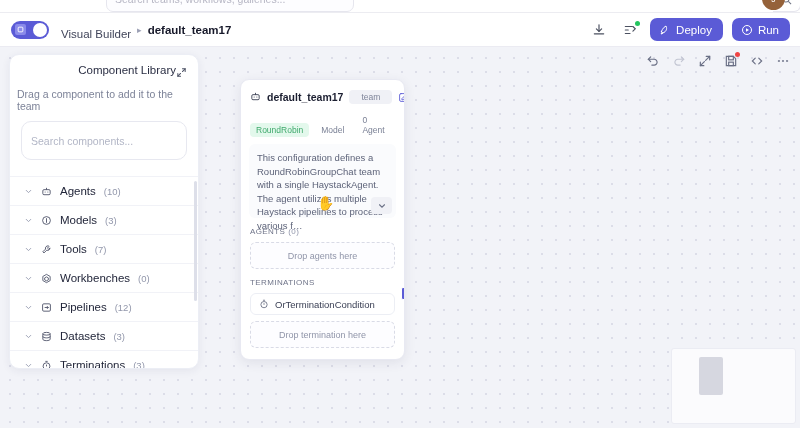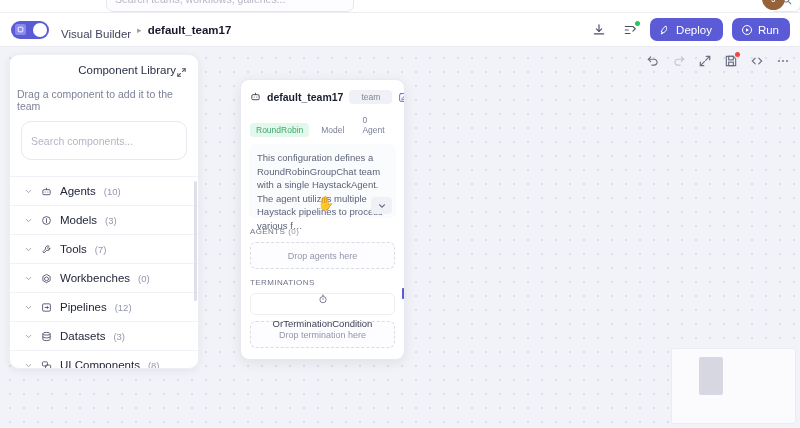--- a/index.html
+++ b/index.html
@@ -205,23 +205,23 @@
   .dropzone {
     margin: 6px 9px 0 9px; height: 27px;
     border: 1px dashed #d9dbe6; border-radius: 6px;
     display: flex; align-items: center; justify-content: center;
     font-size: 9px; color: #9095a9;
     background: #fdfdff;
   }
   .term-item {
     margin: 6px 9px 0 9px; height: 22px;
     border: 1px solid #eceef4; border-radius: 6px;
-    display: flex; align-items: center; gap: 14px;
+    display: flex; align-items: center; gap: 6px;
     padding: 0 8px; background: #fff;
-    font-size: 9.5px; color: #3b4055; flex-direction: column;
+    font-size: 9.5px; color: #3b4055;
   }
   .term-item .tico { color: #5d6379; display: flex; }
   .node-pad-b { height: 11px; }
   .conn-handle {
     position: absolute; right: -4px; top: 207px;
     width: 7px; height: 13px; border-radius: 2px;
     background: #5b5bd6;
     border: 1px solid #ffffff;
   }
 
@@ -458,35 +458,20 @@
             <svg width="11" height="11" viewBox="0 0 24 24" fill="none" stroke="currentColor" stroke-width="1.9">
               <ellipse cx="12" cy="6" rx="8" ry="3"></ellipse>
               <path d="M4 6v12c0 1.7 3.6 3 8 3s8-1.3 8-3V6"></path>
               <path d="M4 12c0 1.7 3.6 3 8 3s8-1.3 8-3"></path>
             </svg>
           </span>
         <span class="cname">Datasets</span>
         <span class="ccount">(3)</span>
       </div>
 
-      <div class="cat">
-        <span class="chev">
-            <svg width="9" height="9" viewBox="0 0 24 24" fill="none" stroke="currentColor" stroke-width="2.6" stroke-linecap="round">
-              <path d="M6 9l6 6 6-6"></path>
-            </svg>
-          </span>
-        <span class="cico">
-            <svg width="11" height="11" viewBox="0 0 24 24" fill="none" stroke="currentColor" stroke-width="1.8">
-              <rect x="3" y="4" width="11" height="9" rx="2"></rect>
-              <rect x="10" y="11" width="11" height="9" rx="2"></rect>
-            </svg>
-          </span>
-        <span class="cname">UI Components</span>
-        <span class="ccount">(8)</span>
-      </div>
 
       <div class="cat">
         <span class="chev">
             <svg width="9" height="9" viewBox="0 0 24 24" fill="none" stroke="currentColor" stroke-width="2.6" stroke-linecap="round">
               <path d="M6 9l6 6 6-6"></path>
             </svg>
           </span>
         <span class="cico">
             <svg width="11" height="11" viewBox="0 0 24 24" fill="none" stroke="currentColor" stroke-width="1.9">
               <circle cx="12" cy="13.5" r="7.5"></circle>

